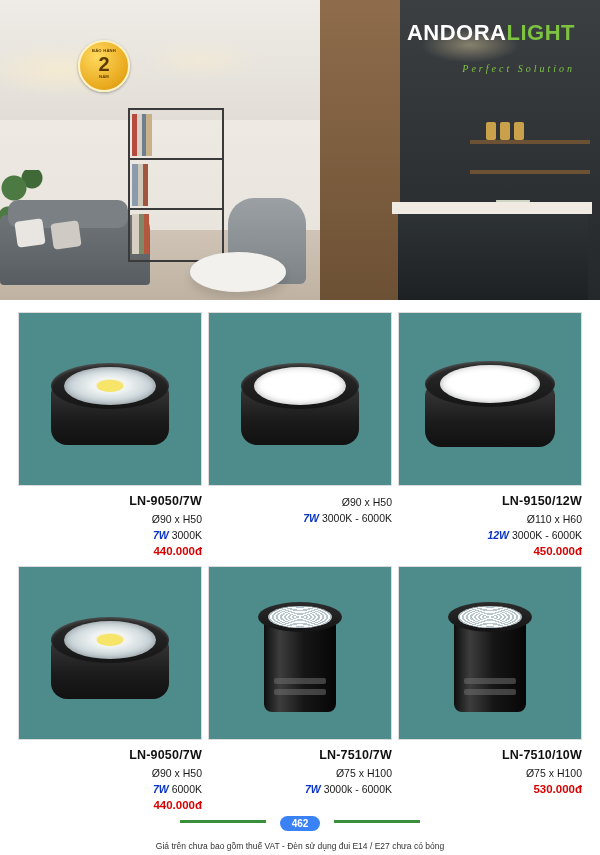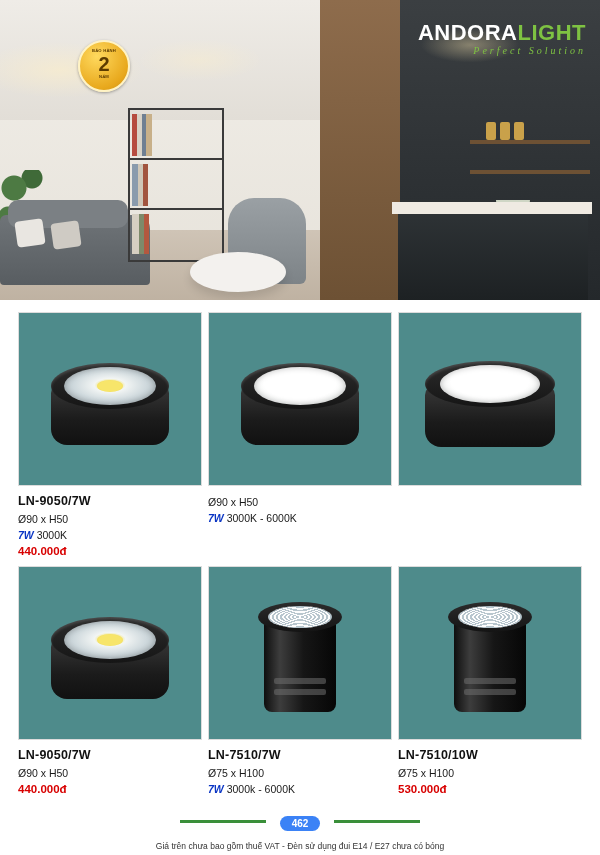--- a/index.html
+++ b/index.html
@@ -139,34 +139,34 @@
     width:120px; height:4px;
     background:#6d5134;
     box-shadow: 0 30px 0 #6d5134;
   }
   .jar { position:absolute; width:10px; height:18px; background:#c9a14a; border-radius:2px; }
   .bowl { position:absolute; width:34px; height:14px; background:#cfd6c5; border-radius:0 0 16px 16px; }
 
   
   .logo {
     position: absolute;
-    right: 14px;
+    right: 25px;
     top: 22px;
     text-align: right;
     line-height: 1;
   }
   .logo-main {
     font-size: 22px;
     font-weight: bold;
     letter-spacing: .5px;
   }
   .logo-andora { color: #ffffff; }
   .logo-light { color: #7ec242; }
   .logo-sub {
-    margin-top: 2px;
+    margin-top: 20px;
     font-size: 10px;
     color: #7ec242;
     letter-spacing: 3px;
     font-family: "Liberation Serif", serif;
     font-style: italic;
   }
   
   .badge {
     position: absolute;
     left: 78px;
@@ -299,21 +299,21 @@
   .lamp-cyl .slot {
     position:absolute; left: 16px; top: 84px;
     width: 52px; height: 6px;
     background: #6e6e6e;
     border-radius: 2px;
     opacity:.55;
   }
   .lamp-cyl .slot.s2 { top: 95px; }
 
   .caption {
-    text-align: left;
+    text-align: right;
     padding-top: 7px;
     line-height: 1.35;
   }
   .p-code {
     font-size: 12.5px;
     font-weight: bold;
     color: #111;
     letter-spacing: .2px;
   }
   .p-size {
@@ -454,33 +454,46 @@
     </div>
 
     <div class="cell">
       <div class="thumb">
         <div class="lamp lamp-round" style="width:130px;height:96px;">
           <div class="body" style="width:130px;"></div>
           <div class="rim" style="width:130px;"></div>
           <div class="lens flat" style="left:15px;width:100px;"></div>
         </div>
       </div>
+      <div class="caption">
+        <div class="p-code">LN-9150/12W</div>
+        <div class="p-size">Ø110 x H60</div>
+        <div class="p-spec">
+          <span class="p-watt">12W</span>
+          <span>3000K - 6000K</span>
+        </div>
+        <div class="p-price">450.000đ</div>
+      </div>
     </div>
 
     <div class="cell">
       <div class="thumb">
         <div class="lamp lamp-round">
           <div class="body"></div>
             <div class="rim"></div>
             <div class="lens cob"></div>
         </div>
       </div>
       <div class="caption">
         <div class="p-code">LN-9050/7W</div>
         <div class="p-size">Ø90 x H50</div>
+        <div class="p-spec">
+          <span class="p-watt">7W</span>
+          <span>6000K</span>
+        </div>
         <div class="p-price">440.000đ</div>
       </div>
     </div>
 
     <div class="cell">
       <div class="thumb">
         <div class="lamp lamp-cyl">
           <div class="tube"></div>
             <div class="topring"></div>
             <div class="lens"></div>

